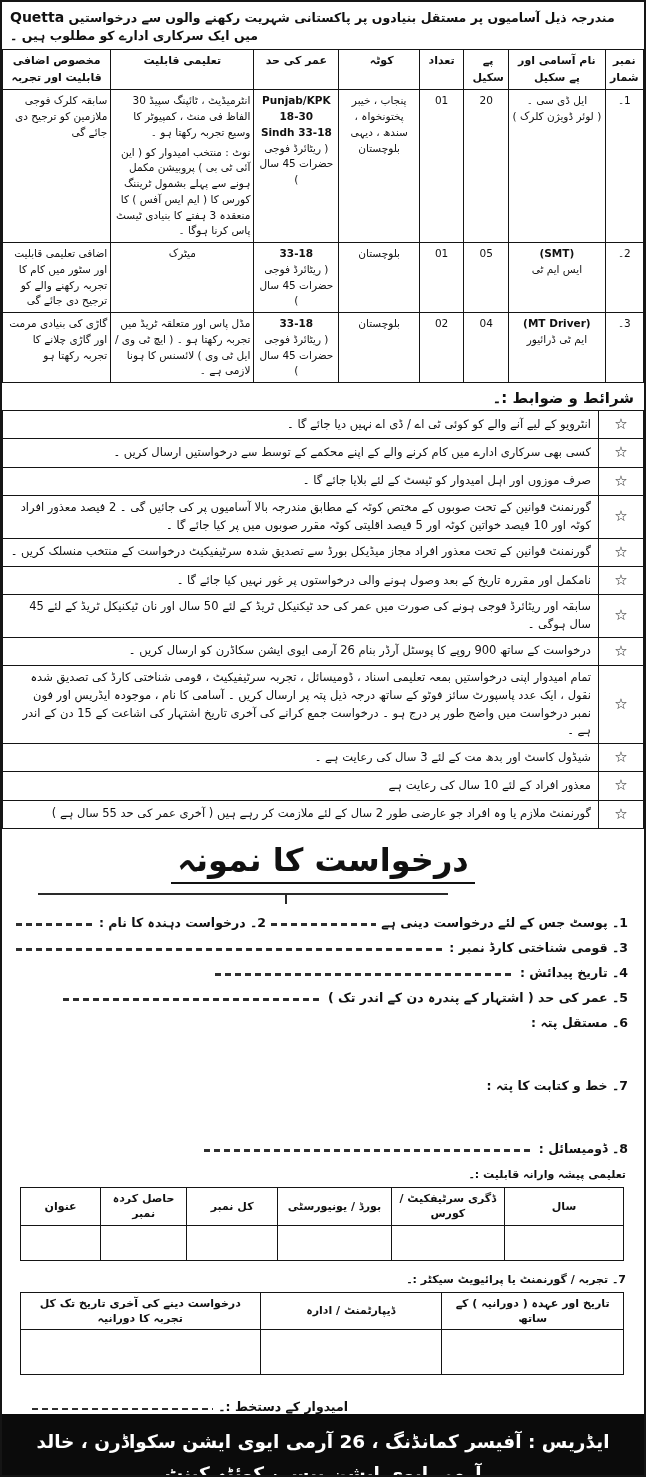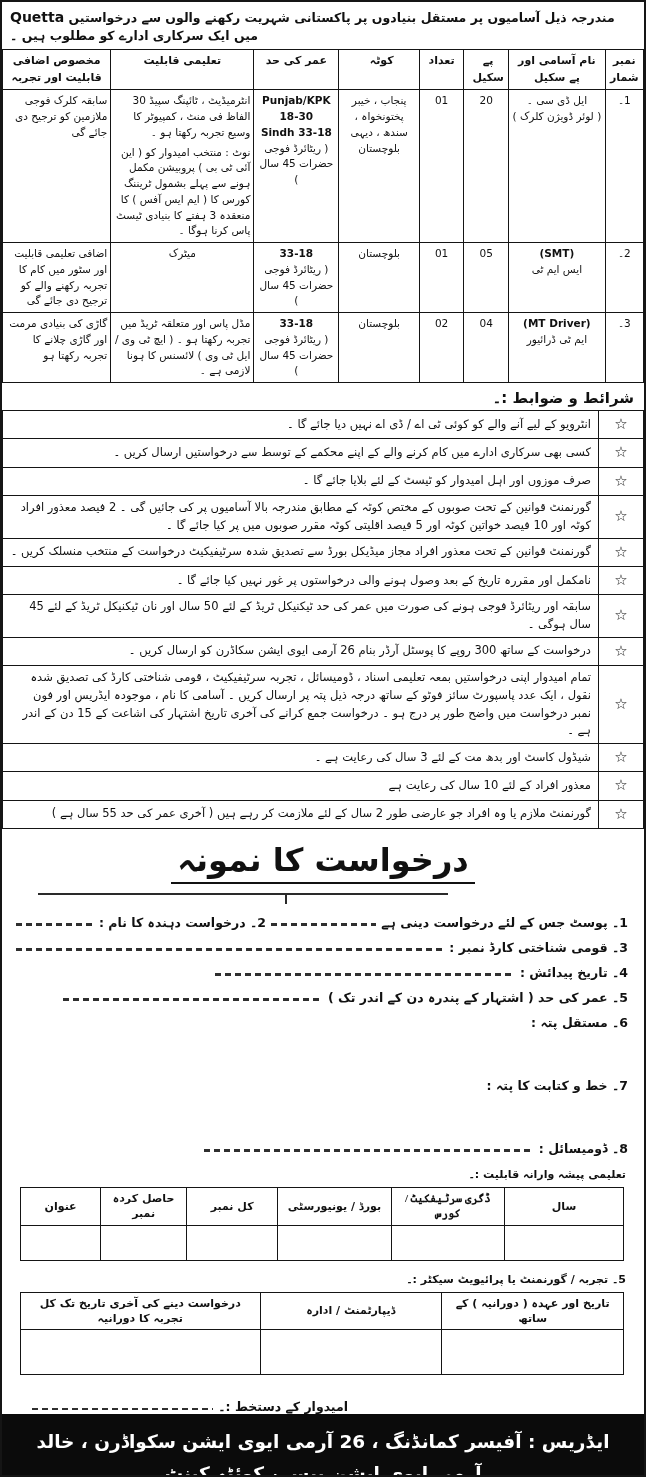--- a/index.html
+++ b/index.html
@@ -43,21 +43,21 @@
   .fline{display:flex;align-items:flex-end;font-size:12.5px;font-weight:bold;margin:10px 16px 0 14px;gap:5px;}
   .fline .lbl{white-space:nowrap;}
   .dashes{flex:1;height:2.5px;margin-bottom:4px;background:repeating-linear-gradient(90deg,#2f2f2f 0 6px,transparent 6px 10px);}
   .dashes.w2{flex:1.35;}
   .dashline{height:2.5px;margin:19px 14px 0;background:repeating-linear-gradient(90deg,#2f2f2f 0 6px,transparent 6px 10px);}
   
   .sub-heading{font-size:11px;font-weight:bold;margin:12px 18px 4px;}
   .edu,.exp{width:calc(100% - 38px);margin:2px 20px 0 18px;table-layout:fixed;}
   .edu td,.exp td{border:1.6px solid #151515;font-size:11px;font-weight:bold;text-align:center;padding:3px 4px;line-height:1.4;vertical-align:middle;}
   .edu .blank{height:28px;}  .exp .blank{height:38px;}
-  .edu .h-year{width:20%;} .edu .h-degree{width:19%;font-family:Liberation Serif, serif;} .edu .h-board{width:19%;}
+  .edu .h-year{width:20%;} .edu .h-degree{width:19%;} .edu .h-board{width:19%;}
   .edu .h-total{width:15%;} .edu .h-obtained{width:14%;} .edu .h-title{width:13%;}
   .exp .h-date{width:30%;} .exp .h-dept{width:30%;} .exp .h-dur{width:40%;}
   
   .sig{display:flex;align-items:flex-end;margin:24px 296px 0 30px;gap:5px;font-size:12.5px;font-weight:bold;}
   .sig .lbl{white-space:nowrap;}
   
   .footer{margin-top:auto;background:#0b0b0b;color:#fff;text-align:center;padding:12px 10px 10px;}
   .footer .addr{font-size:18.5px;font-weight:bold;line-height:1.7;}
 </style>
 </head>
@@ -166,21 +166,21 @@
     <tr>
           <td class="star-cell">☆</td>
           <td>نامکمل اور مقررہ تاریخ کے بعد وصول ہونے والی درخواستوں پر غور نہیں کیا جائے گا ۔</td>
         </tr>
     <tr>
           <td class="star-cell">☆</td>
           <td>سابقہ اور ریٹائرڈ فوجی ہونے کی صورت میں عمر کی حد ٹیکنیکل ٹریڈ کے لئے 50 سال اور نان ٹیکنیکل ٹریڈ کے لئے 45 سال ہوگی ۔</td>
         </tr>
     <tr>
           <td class="star-cell">☆</td>
-          <td>درخواست کے ساتھ 300 روپے کا پوسٹل آرڈر بنام 26 آرمی ایوی ایشن سکاڈرن کو ارسال کریں ۔</td>
+          <td>درخواست کے ساتھ 900 روپے کا پوسٹل آرڈر بنام 26 آرمی ایوی ایشن سکاڈرن کو ارسال کریں ۔</td>
         </tr>
     <tr>
           <td class="star-cell">☆</td>
           <td>تمام امیدوار اپنی درخواستیں بمعہ تعلیمی اسناد ، ڈومیسائل ، تجربہ سرٹیفیکیٹ ، قومی شناختی کارڈ کی تصدیق شدہ نقول ، ایک عدد پاسپورٹ سائز فوٹو کے ساتھ درجہ ذیل پتہ پر ارسال کریں ۔ آسامی کا نام ، موجودہ ایڈریس اور فون نمبر درخواست میں واضح طور پر درج ہو ۔ درخواست جمع کرانے کی آخری تاریخ اشتہار کی اشاعت کے 15 دن کے اندر ہے ۔</td>
         </tr>
     <tr>
           <td class="star-cell">☆</td>
           <td>شیڈول کاسٹ اور بدھ مت کے لئے 3 سال کی رعایت ہے ۔</td>
         </tr>
     <tr>
@@ -258,21 +258,21 @@
       <td class="blank"></td>
       <td class="blank"></td>
       <td class="blank"></td>
       <td class="blank"></td>
       <td class="blank"></td>
       <td class="blank"></td>
     </tr>
   </tbody>
     </table>
 
-  <div class="sub-heading">5۔  تجربہ / گورنمنٹ یا پرائیویٹ سیکٹر :۔</div>
+  <div class="sub-heading">7۔  تجربہ / گورنمنٹ یا پرائیویٹ سیکٹر :۔</div>
   <table class="exp">
     <tbody>
         <tr>
       <td class="h-date">تاریخ اور عہدہ ( دورانیہ ) کے ساتھ</td>
       <td class="h-dept">ڈیپارٹمنٹ / ادارہ</td>
       <td class="h-dur">درخواست دینے کی آخری تاریخ تک کل تجربہ کا دورانیہ</td>
     </tr>
     <tr>
       <td class="blank"></td>
       <td class="blank"></td>

